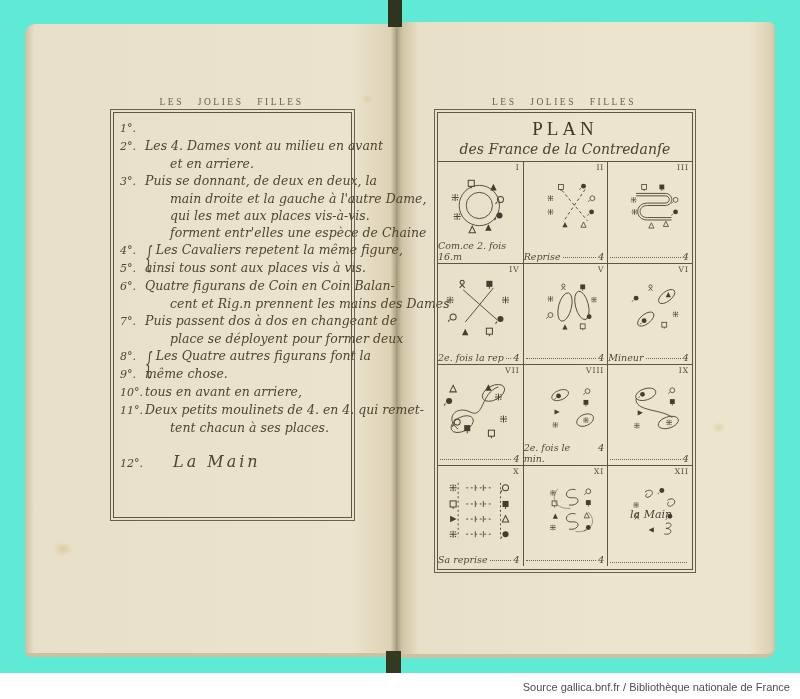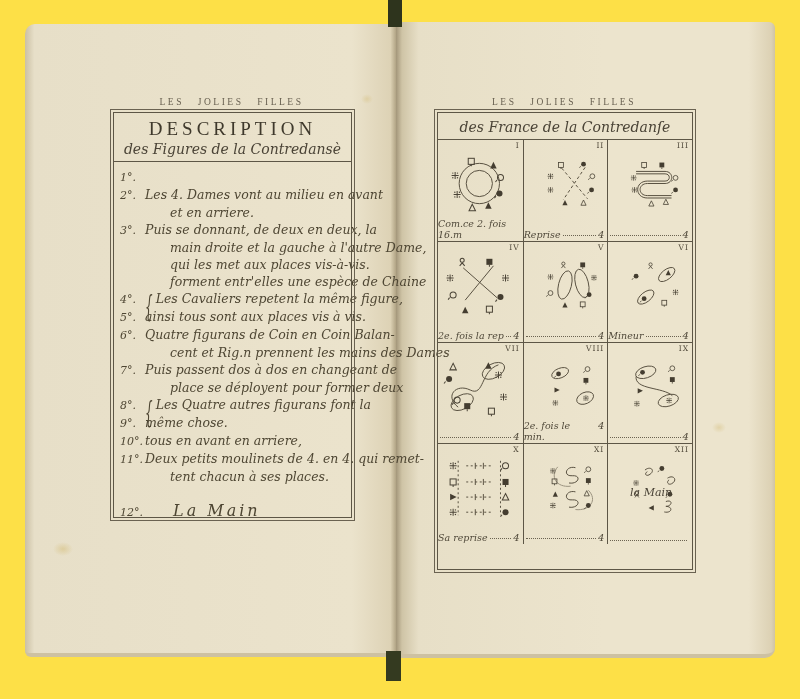--- a/index.html
+++ b/index.html
@@ -1,16 +1,16 @@
 <!DOCTYPE html>
 <html><head>
 <meta charset="utf-8">
 <style>
   html,body{margin:0;padding:0;}
-  .stage{position:relative;width:800px;height:699px;background:#fde047;overflow:hidden;
+  .stage{position:relative;width:800px;height:699px;background:#5eead4;overflow:hidden;
          font-family:"DejaVu Serif", serif;}
   
   .page{position:absolute;top:24px;height:629px;border-bottom:4px solid #cdc1a2;}
   .page-left{left:25px;width:371px;border-radius:10px 0 0 6px;
     background:linear-gradient(90deg,#cbc0a4 0%,#e7dfc8 2.5%,#ebe3cc 88%,#ddd2b5 98.5%,#b1a485 100%);}
   .page-right{left:396px;top:22px;height:632px;width:379px;border-radius:0 6px 10px 0;
     background:linear-gradient(90deg,#a3967a 0%,#cfc4a6 1.6%,#e7dfc7 6%,#ece4cd 55%,#ece4cd 93%,#dcd1b4 99%,#cfc3a5 100%);}
   .fox{position:absolute;border-radius:50%;pointer-events:none;}
   
   .ribbon{position:absolute;background:#2e341d;}
@@ -104,24 +104,20 @@
   </div>
 
   <div class="page page-right">
     <div class="fox" style="left:316px;top:400px;width:14px;height:11px;background:radial-gradient(closest-side,#d8c48988,#d8c48900)"></div>
   </div>
 
   <div class="running" style="left:113px;top:97px;width:237px">LES JOLIES FILLES</div>
   <div class="running" style="left:437px;top:97px;width:254px">LES JOLIES FILLES</div>
 
   <div class="plate" style="left:113px;top:112px;width:237px;height:404px">
-    <div class="plate-head">
-      <div class="plate-title">DESCRIPTION</div>
-      <div class="plate-sub">des Figures de la Contredansè</div>
-    </div>
     <div class="desc-list">
     <div class="dline">
       <span class="n">1°.</span>
 
     </div>
 
     <div class="dline">
       <span class="n">2°.</span>
 
       <span class="t">Les 4. Dames vont au milieu en avant</span>
@@ -227,20 +223,21 @@
     <div class="dline main">
       <span class="n">12°.</span>
 
       <span class="t">La Main</span>
     </div>
   </div>
   </div>
 
   <div class="plate" style="left:437px;top:112px;width:254px;height:456px">
     <div class="plate-head">
+      <div class="plate-title">PLAN</div>
       <div class="plate-sub">des France de la Contredanſe</div>
     </div>
     <div class="pgrid">
 
       <div class="cell">
         <span class="rn">I</span>
         <svg class="dg" viewBox="0 0 84 70">
           <g stroke="#5a5242" fill="none">
               <circle cx="41" cy="35" r="20"></circle>
               <circle cx="41" cy="35" r="13"></circle>
@@ -524,14 +521,17 @@
             <span class="cap-n"></span>
           </div>
       </div>
 
     </div>
   </div>
 
   <div class="ribbon ribbon-top"></div>
   <div class="ribbon ribbon-bottom"></div>
 
+  <div class="footer-bar">
+    <div class="footer-text">Source gallica.bnf.fr / Bibliothèque nationale de France</div>
+  </div>
 
 </div>
 
 </body></html>

